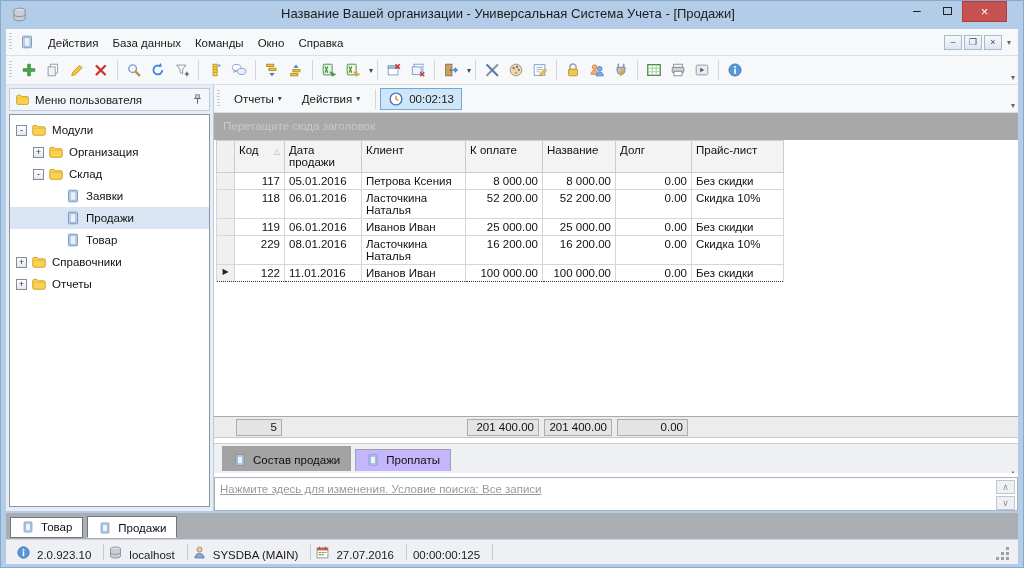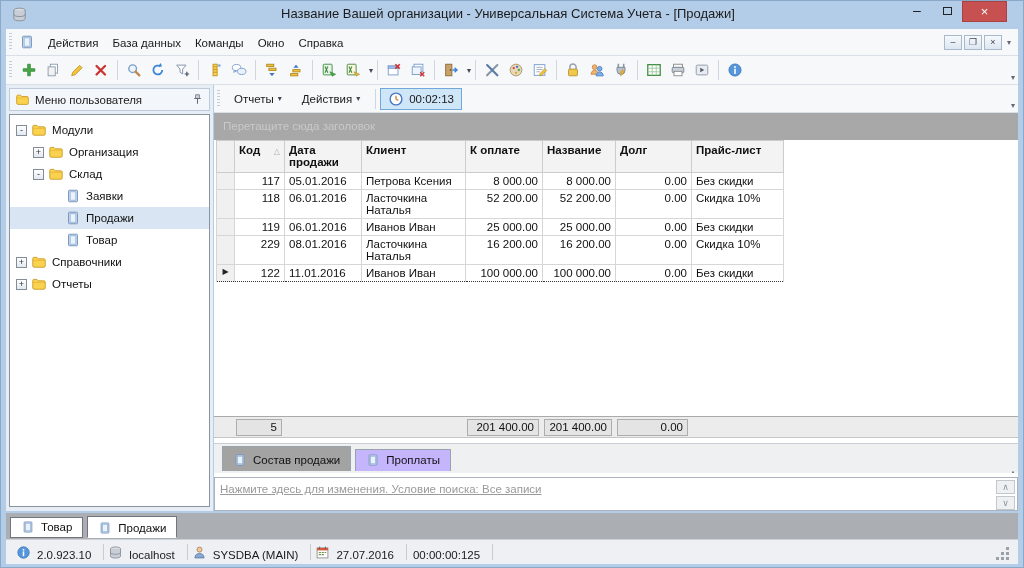--- a/index.html
+++ b/index.html
@@ -48,21 +48,21 @@
 
   
   .content { position:absolute; top:84px; left:213px; right:5px; bottom:56px; background:#fff; }
   .actionbar { position:absolute; top:0; left:0; right:0; height:28px; background:#f6f8fa; border-bottom:1px solid #d9dfe7; display:flex; align-items:center; }
   .abtn { display:inline-flex; align-items:center; background:none; border:1px solid transparent; font-family:inherit; font-size:11.5px; color:#1a1a1a; padding:4px 8px; margin-right:2px; }
   .abtn.timer { border:1px solid #70a8dc; background:#cfe5f8; padding:2px 7px; gap:5px; }
   .abtn.timer .sicon { width:16px; height:16px; }
   .groupband { position:absolute; top:28px; left:0; right:0; height:27px; background:#a8a8a8; color:#c9c9c9; font-size:11.5px; line-height:27px; padding-left:9px; overflow:hidden; }
 
   table.grid { position:absolute; top:55px; left:2px; border-collapse:collapse; table-layout:fixed; width:567px; font-size:11.5px; }
-  .grid th { background:#f3f3f3; border:1px solid #cccccc; font-weight:bold; text-align:left; vertical-align:top; padding:3px 4px; height:32px; color:#111; }
+  .grid th { background:#f3f3f3; border:1px solid #cccccc; font-weight:normal; text-align:left; vertical-align:top; padding:3px 4px; height:32px; color:#111; }
   .grid th .hwrap { display:flex; }
   .grid th .sort { margin-left:auto; font-size:8px; color:#b0b0b0; padding-top:3px; }
   .grid td { border:1px solid #d6d6d6; padding:2px 4px; color:#111; vertical-align:top; background:#fff; }
   .grid td.num { text-align:right; white-space:nowrap; }
   .grid td.mk, .grid th.mk { background:#f0f0f0; width:18px; padding:2px 1px; text-align:center; font-size:8px; color:#222; }
   .grid tr.sel td { border-top:1px dotted #333; border-bottom:1px dotted #333; }
 
   .totalsbar { position:absolute; top:331px; left:0; right:0; height:22px; background:#ececec; border-top:1px solid #aaa; border-bottom:1px solid #c6c6c6; }
   .tbox { position:absolute; top:2px; height:17px; background:#e4e4e4; border:1px solid #adadad; font-size:11.5px; line-height:15px; text-align:right; padding:0 4px; color:#111; }
 

